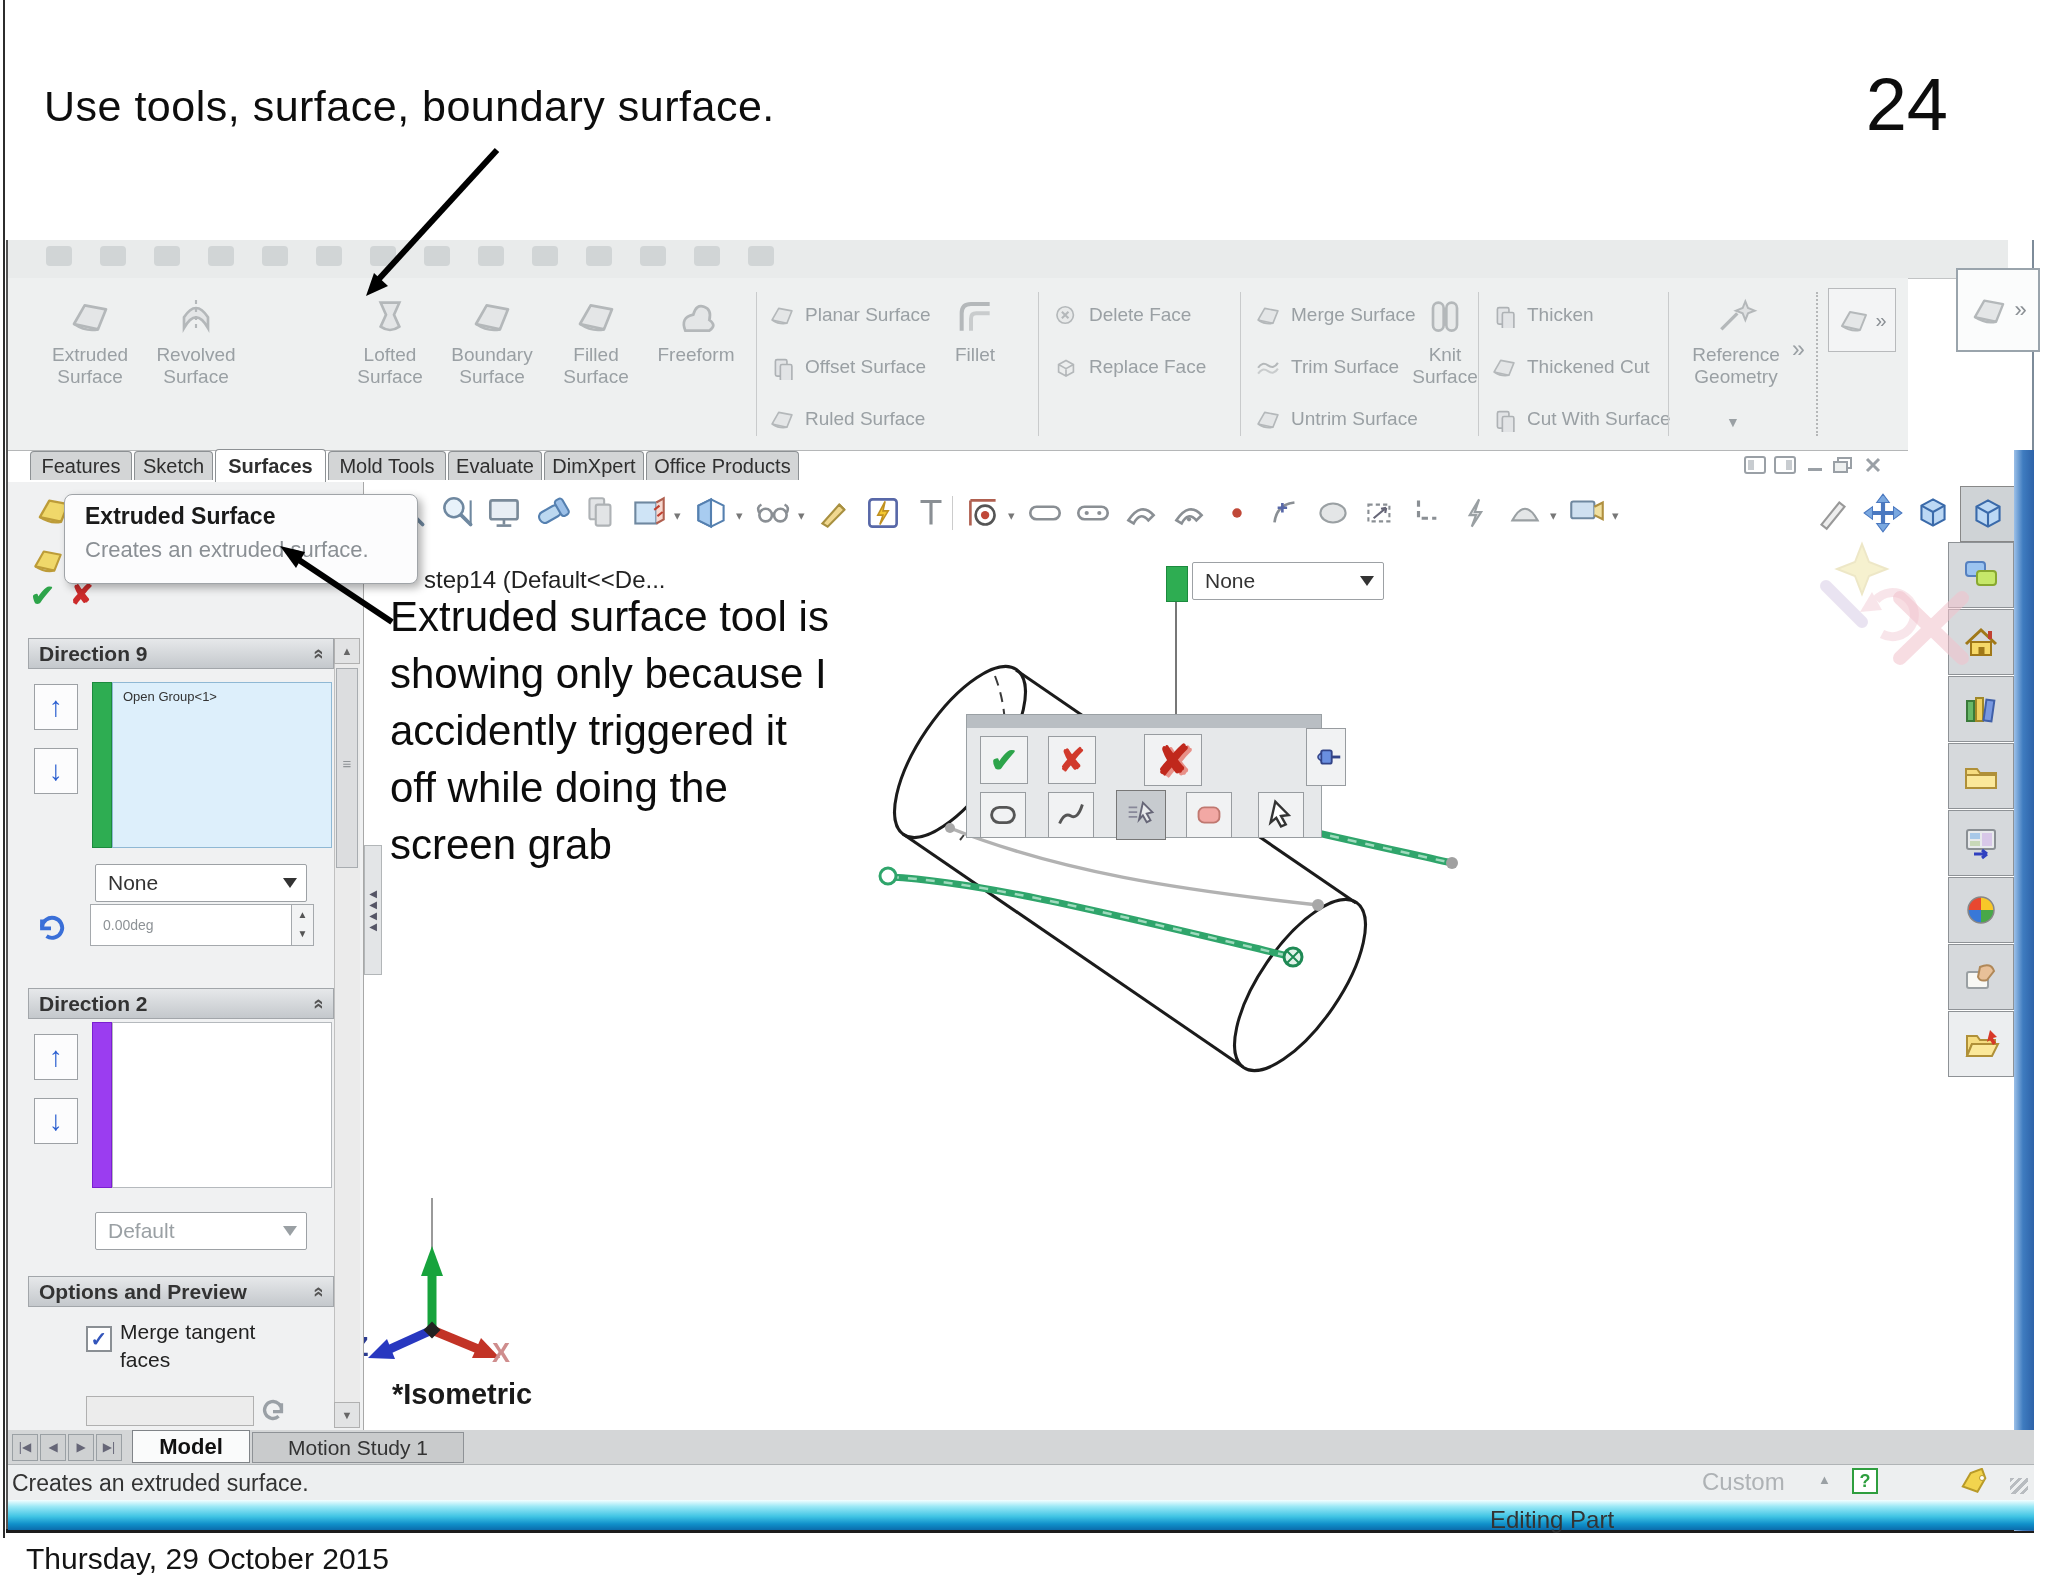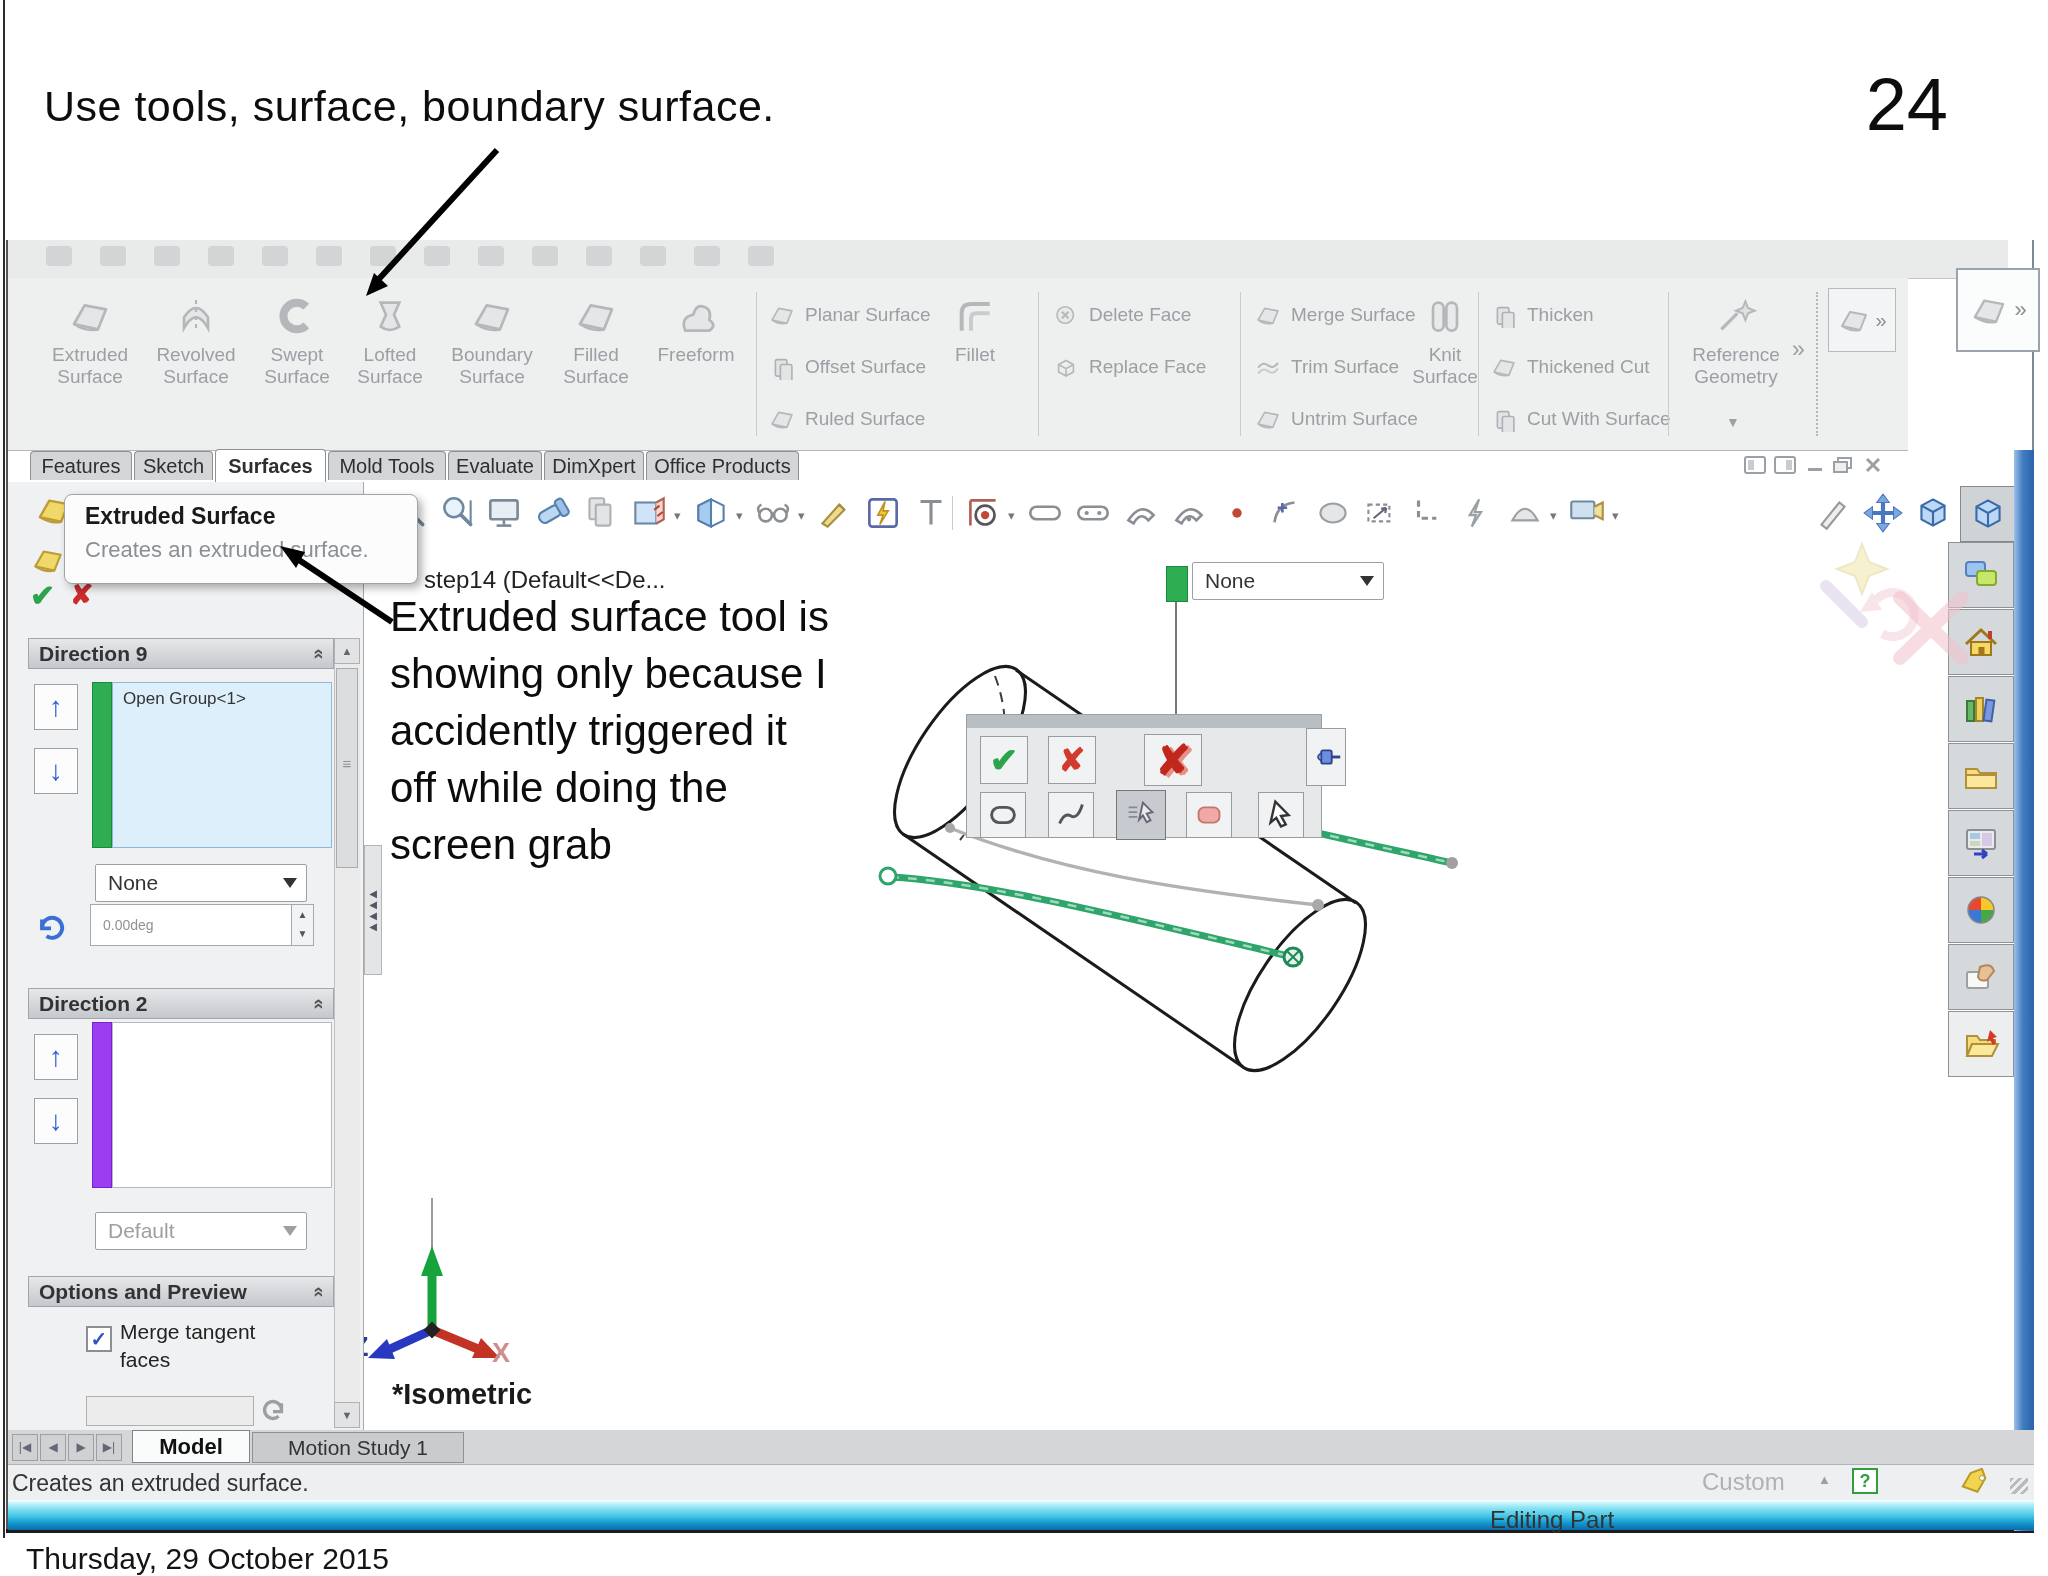--- a/index.html
+++ b/index.html
@@ -267,26 +267,20 @@
         <use href="#surfP"></use>
       </svg>
       <div>Extruded Surface</div>
     </div>
   <div class="rlb" style="left:144px">
       <svg viewBox="0 0 34 30">
         <use href="#revI"></use>
       </svg>
       <div>Revolved Surface</div>
     </div>
-  <div class="rlb" style="left:245px">
-      <svg viewBox="0 0 34 30">
-        <use href="#sweI"></use>
-      </svg>
-      <div>Swept Surface</div>
-    </div>
   <div class="rlb" style="left:338px">
       <svg viewBox="0 0 34 30">
         <use href="#loftI"></use>
       </svg>
       <div>Lofted Surface</div>
     </div>
   <div class="rlb" style="left:440px">
       <svg viewBox="0 0 34 30">
         <use href="#surfP"></use>
       </svg>
@@ -757,21 +751,21 @@
   <span class="t" style="left:30px;top:578px;font-size:30px;font-weight:700;color:#2da44a;z-index:6;">✔</span>
   <span class="t" style="left:70px;top:578px;font-size:28px;font-weight:700;color:#cc2b2b;z-index:6;">✘</span>
 
   <div class="pm-h" style="top:638px;z-index:6">
     <span>Direction 9</span>
     <span class="pm-chev">»</span>
   </div>
   <div class="pbtn" style="left:34px;top:684px;z-index:6"><span>↑</span></div>
   <div class="pbtn" style="left:34px;top:748px;z-index:6"><span>↓</span></div>
   <div class="abs" style="left:92px;top:682px;width:20px;height:166px;background:#2ead52;border:1px solid #1c8a3e;box-sizing:border-box;z-index:6;"></div>
-  <div class="abs" style="left:112px;top:682px;width:220px;height:166px;background:#ddeffb;border:1px solid #8fb8d4;box-sizing:border-box;z-index:6;font-size:17px;color:#333;padding:6px 0 0 10px;">
+  <div class="abs" style="left:112px;top:682px;width:220px;height:166px;background:#ddeffb;border:1px solid #8fb8d4;box-sizing:border-box;z-index:6;font-size:13px;color:#333;padding:6px 0 0 10px;">
     <span>Open Group&lt;1&gt;</span>
   </div>
   <div class="combo" style="left:95px;top:864px;width:212px;z-index:6;">
     <span>None</span>
     <span class="dd"></span>
   </div>
   <svg class="abs" style="left:32px;top:906px;width:38px;height:38px;z-index:6" viewBox="0 0 34 34">
       <use href="#rotI"></use>
     </svg>
   <div class="abs" style="left:90px;top:904px;width:202px;height:42px;background:#fff;border:1px solid #a5a9ad;box-sizing:border-box;z-index:6;font-size:14px;color:#8d9296;line-height:40px;padding-left:12px;">

